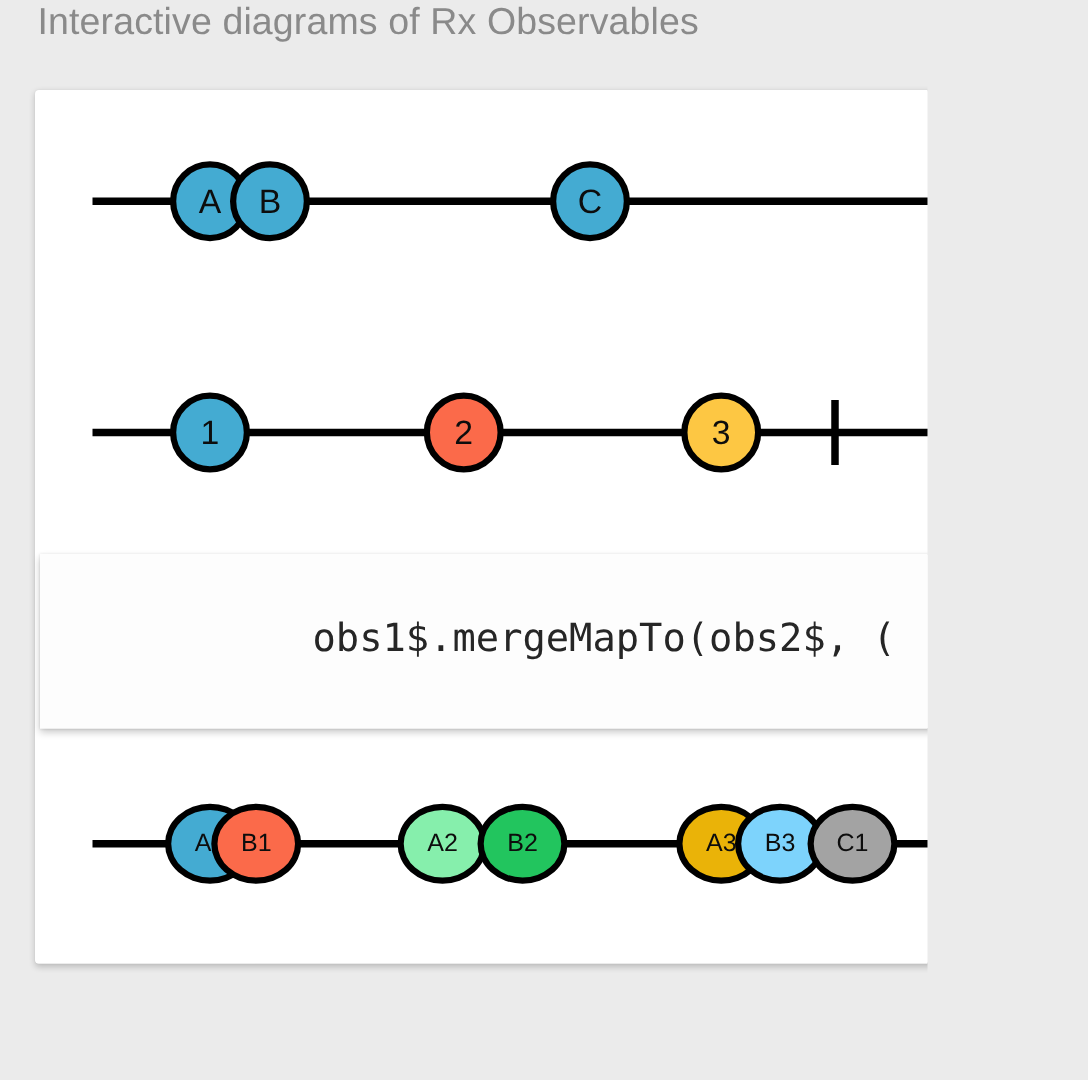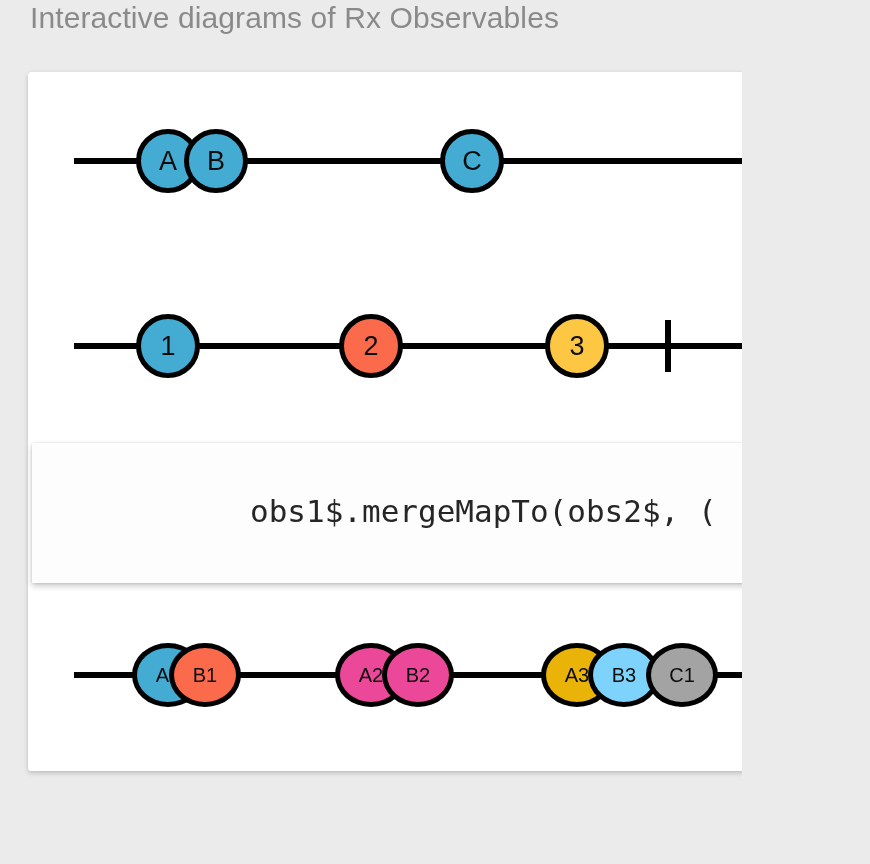--- a/index.html
+++ b/index.html
@@ -150,24 +150,24 @@
       </div>
 
     <div class="timeline" id="timeline-2" style="top:558px;">
       <div class="timeline-line"></div>
     <div class="marble wide" style="background: rgb(68, 171, 210); left: 104px; z-index: 10;">
           <span class="marble-label">A1</span>
         </div>
         <div class="marble wide" style="background: rgb(251, 106, 74); left: 141px; z-index: 11;">
           <span class="marble-label">B1</span>
         </div>
-        <div class="marble wide" style="background: #ec4899; left: 307px; z-index: 12;">
+        <div class="marble wide" style="background: #86efac; left: 290px; z-index: 12;">
           <span class="marble-label">A2</span>
         </div>
-        <div class="marble wide" style="background: #ec4899; left: 354px; z-index: 13;">
+        <div class="marble wide" style="background: #22c55e; left: 354px; z-index: 13;">
           <span class="marble-label">B2</span>
         </div>
         <div class="marble wide" style="background: #eab308; left: 513px; z-index: 14;">
           <span class="marble-label">A3</span>
         </div>
         <div class="marble wide" style="background: #7dd3fc; left: 560px; z-index: 15;">
           <span class="marble-label">B3</span>
         </div>
         <div class="marble wide" style="background: #a3a3a3; left: 618px; z-index: 16;">
           <span class="marble-label">C1</span>

